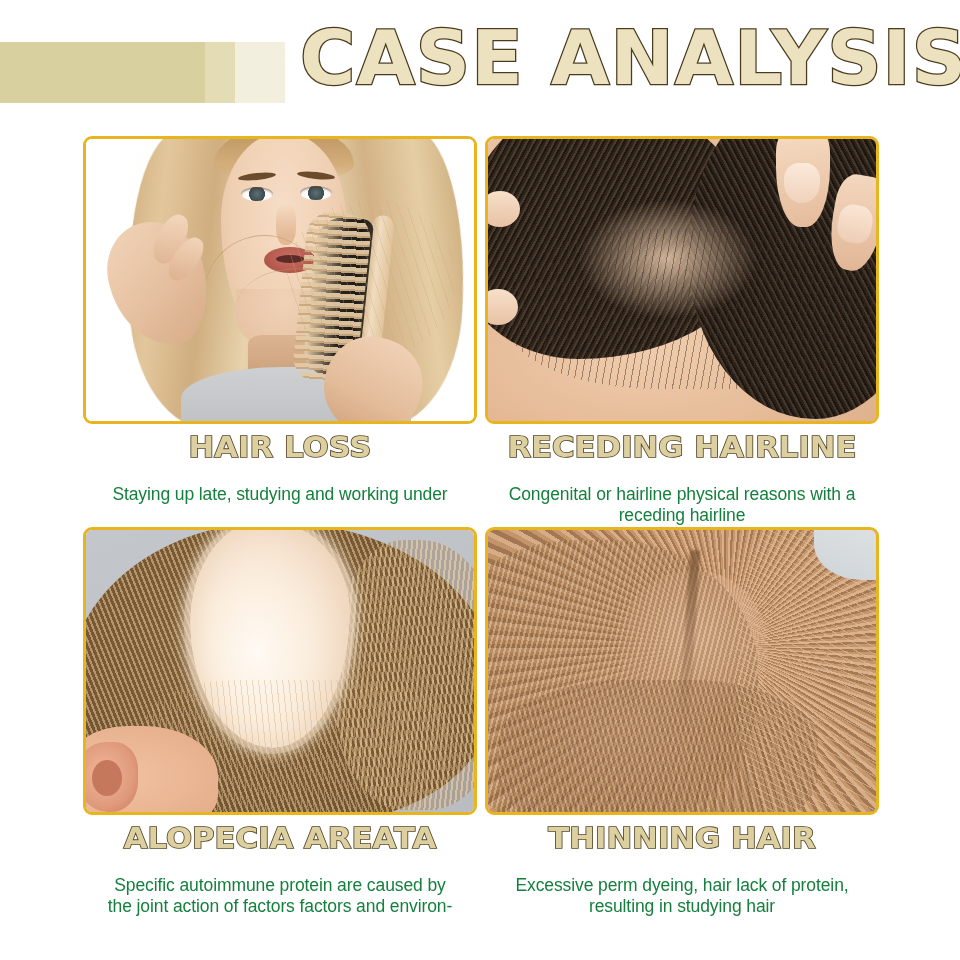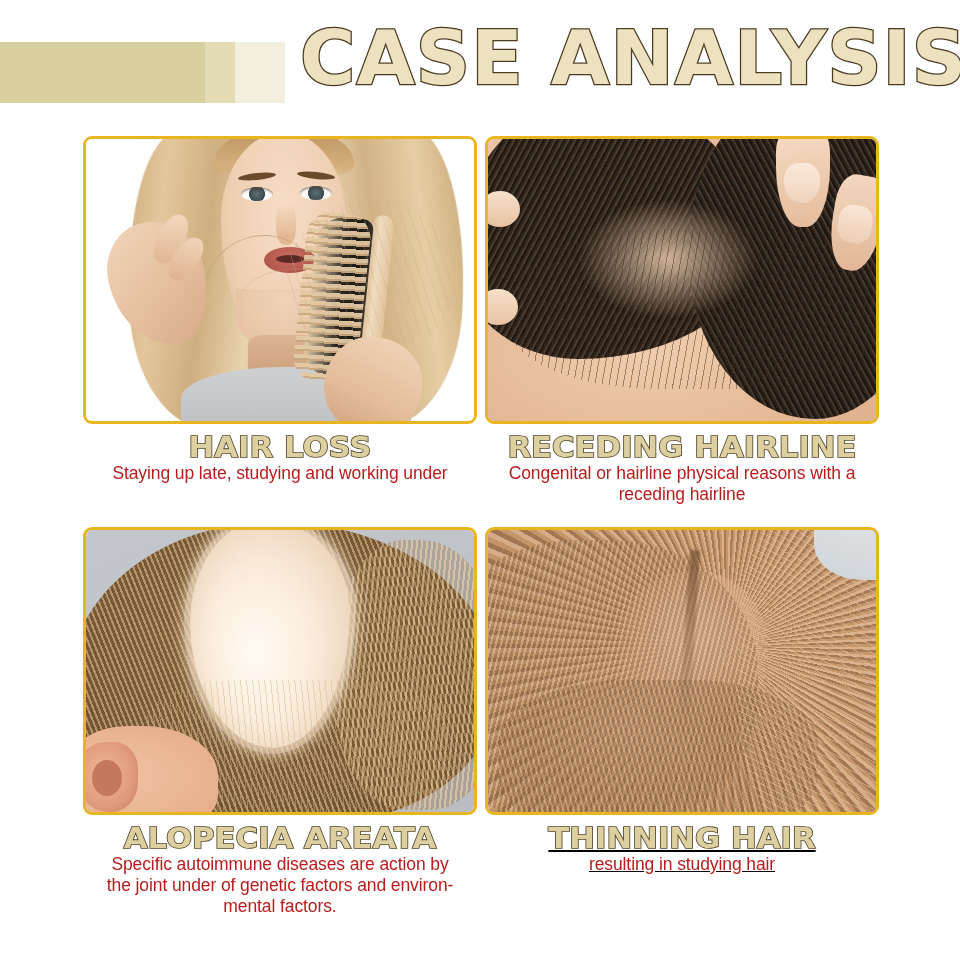--- a/index.html
+++ b/index.html
@@ -25,21 +25,21 @@
     white-space:nowrap;
     transform:scaleX(1.02);
     transform-origin:left center;
   }
   
   .grid{position:absolute;left:0;top:125px;width:960px;height:835px;}
   .card{position:absolute;width:394px;}
   .card.c0{left:83px;top:11px;}
   .card.c1{left:485px;top:11px;}
   .card.c2{left:83px;top:402px;}
-  .card.c3{left:485px;top:402px;text-decoration:underline;}
+  .card.c3{left:485px;top:402px;}
 
   .frame{
     width:388px;height:282px;
     border:3px solid #e8b51f;border-radius:9px;
     overflow:hidden;position:relative;background:#fff;
     box-sizing:content-box;
   }
   .photo{position:absolute;inset:0;overflow:hidden;}
 
   .label{
@@ -47,22 +47,22 @@
     font-family:"DejaVu Sans",sans-serif;
     font-size:29px;font-weight:bold;line-height:32px;
     letter-spacing:0px;
     color:#ddd0a0;
     -webkit-text-stroke:1.6px #554428;
     paint-order:stroke fill;
     white-space:nowrap;
     transform:scaleX(1.06);
   }
   .caption{
-    text-align:center;margin-top:0;
-    font-size:17.5px;line-height:21px;color:#b91c1c;
+    text-align:center;margin-top:21px;
+    font-size:17.5px;line-height:21px;color:#15803d;
     letter-spacing:-0.1px;
   }
   .caption span{display:block;}
 
   
   .p1{background:#fdfcfb;}
   .p1 .bg{position:absolute;inset:0;
     background:
       radial-gradient(ellipse 60% 50% at 50% 15%, #fbf7f2 0%, #ffffff 70%),
       linear-gradient(#ffffff,#fdfbf9);}
@@ -316,39 +316,39 @@
         <div class="patch"></div>
         <div class="patchEdge"></div>
         <div class="strandsF"></div>
         <div class="skin"></div>
         <div class="ear"></div>
           <div class="earIn"></div>
       </div>
     </div>
     <div class="label">ALOPECIA AREATA</div>
     <div class="caption">
-      <span>Specific autoimmune diseases are action by</span>
-      <span>the joint under of genetic factors and environ-</span>
-      <span>mental factors.</span>
+      <span>Specific autoimmune protein are caused by</span>
+      <span>the joint action of factors factors and environ-</span>
     </div>
   </div>
 
   <div class="card c3">
     <div class="frame">
       <div class="photo p4">
         <div class="bg"></div>
         <div class="radial"></div>
         <div class="scalp"></div>
         <div class="scalp2"></div>
         <div class="sweepL"></div>
         <div class="sweepB"></div>
         <div class="part"></div>
         <div class="wispR"></div>
         <div class="bgcorner"></div>
       </div>
     </div>
     <div class="label">THINNING HAIR</div>
     <div class="caption">
+      <span>Excessive perm dyeing, hair lack of protein,</span>
       <span>resulting in studying hair</span>
     </div>
   </div>
 
 </div>
 
 </body></html>

